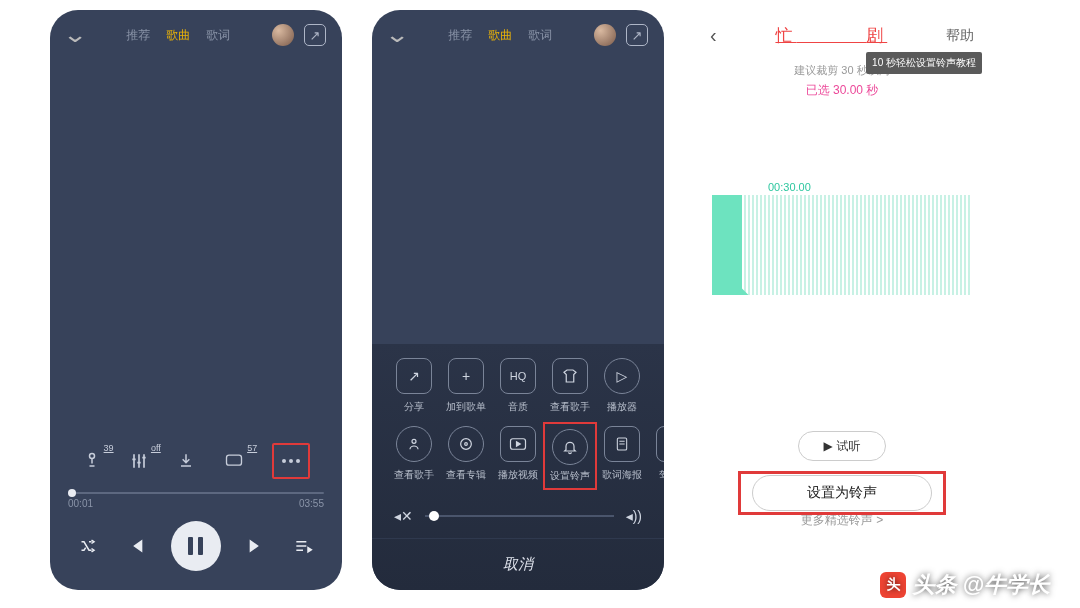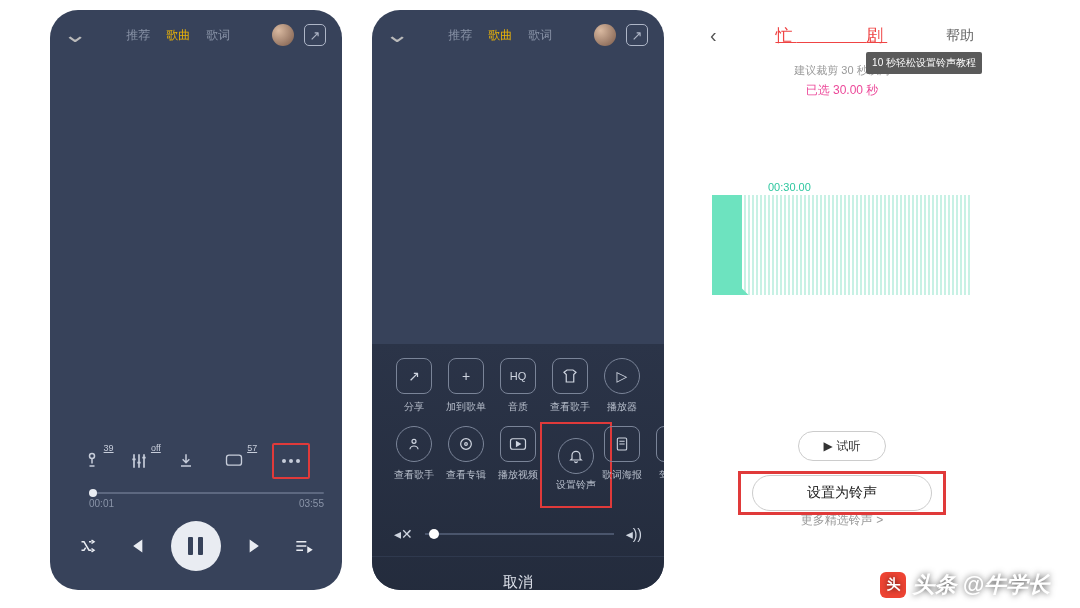--- a/index.html
+++ b/index.html
@@ -21,45 +21,45 @@
 
     
     .mid-icons { display:flex; justify-content:space-around; padding: 0 18px 6px; align-items:center; height:40px; }
     .mi { color:#c7cdda; font-size:18px; position:relative; height: 24px; display:flex; align-items:center; }
     .sup { position:absolute; top:-6px; right:-12px; font-size:9px; color:#c7cdda;text-decoration:underline; }
     .more-box { border:2px solid #e03a3a; padding:4px 8px; border-radius:2px; }
     .dots { display:flex; gap:3px; }
     .dots span { width:4px; height:4px; background:#c7cdda; border-radius:50%; }
 
     
-    .progress { padding: 8px 18px 2px; margin-left: 21px; }
+    .progress { padding: 8px 18px 2px; }
     .pline { height:2px; background:#5d6880; position:relative; border-radius:2px; }
     .pline::before { content:''; position:absolute; left:0; top:-3px; width:8px; height:8px; background:#e9ecf2; border-radius:50%; }
     .ptimes { display:flex; justify-content:space-between; font-size:10px; color:#8a94a8; margin-top:4px; }
 
     
     .play-ctrl { display:flex; justify-content:space-around; align-items:center; padding: 10px 16px 14px; }
     .pcicon { color:#e9ecf2; font-size:20px; }
     .pause-btn { width:50px; height:50px; border-radius:50%; background:#e9ecf2; display:flex; align-items:center; justify-content:center; }
     .pause-bars { display:flex; gap:5px; }
     .pause-bars span { width:5px; height:18px; background:#37425a; border-radius:1px; }
 
     
     .p2 .body2 { height: 290px; }
     .sheet { background: linear-gradient(#2b3448,#232b3c); padding: 14px 0 0; }
     .grid-row { display:flex; padding: 0 6px 12px 16px; }
     .gcell { width:52px; flex: 0 0 52px; text-align:center; }
     .gico { width:36px; height:36px; margin:0 auto 6px; border:1.5px solid #7a8498; border-radius:8px; display:flex; align-items:center; justify-content:center; color:#cfd5e0; font-size:14px; }
     .gcell.circle .gico { border-radius:50%; }
     .glabel { font-size:10px; color:#b8bfcc; white-space:nowrap; }
-    .ring-hi { border:2px solid #e03a3a; padding:14px; margin: -4px; display:inline-block; }
+    .ring-hi { border:2px solid #e03a3a; padding:5px; margin: -4px; display:inline-block; }
     .vol-row { display:flex; align-items:center; justify-content:space-between; padding: 10px 22px 14px; color:#cfd5e0; font-size:14px; }
     .vline { flex:1; margin:0 12px; height:2px; background:#4a556c; position:relative; }
     .vline::before { content:''; position:absolute; left:4px; top:-4px; width:10px; height:10px; background:#fff; border-radius:50%; }
-    .cancel-btn { text-align:center; padding:16px 12px; font-size:15px; color:#dfe3ec; border-top:1px solid #2f394e; }
+    .cancel-btn { text-align:center; padding:16px 12px; font-size:15px; color:#dfe3ec; border-top:1px solid #2f394e;font-style:italic; }
 
     
     .p3top { display:flex; align-items:center; justify-content:space-between; padding:14px 16px 8px; font-size:16px; }
     .p3back { font-size:20px; color:#555; }
     .p3title { font-size:17px; color:#ef4444; letter-spacing:4px;text-decoration:underline; }
     .p3help { font-size:14px; color:#666; }
     .tip-box { position:absolute; right:8px; top:42px; background:#5a5a5a; color:#fff; font-size:10px; padding:4px 6px; border-radius:2px; }
     .sug-line { text-align:center; font-size:11px; color:#999; margin-top:8px; }
     .sel-line { text-align:center; font-size:12px; color:#ec4899; margin-top:4px; }
 

